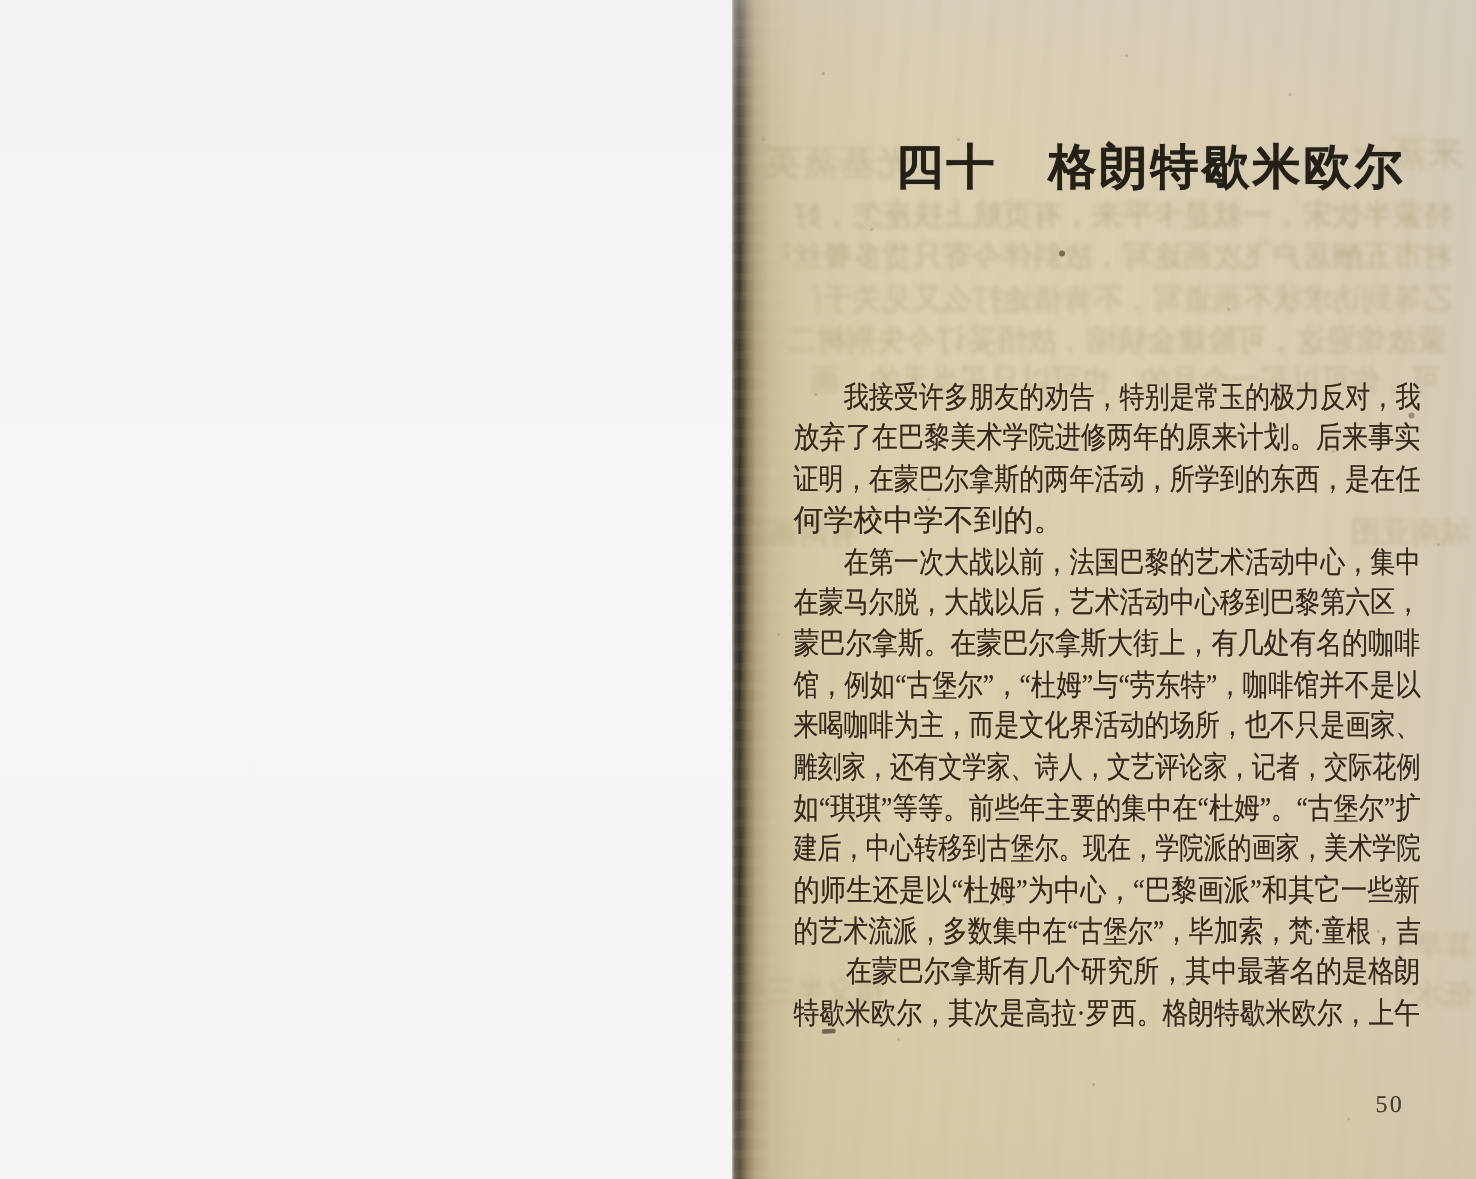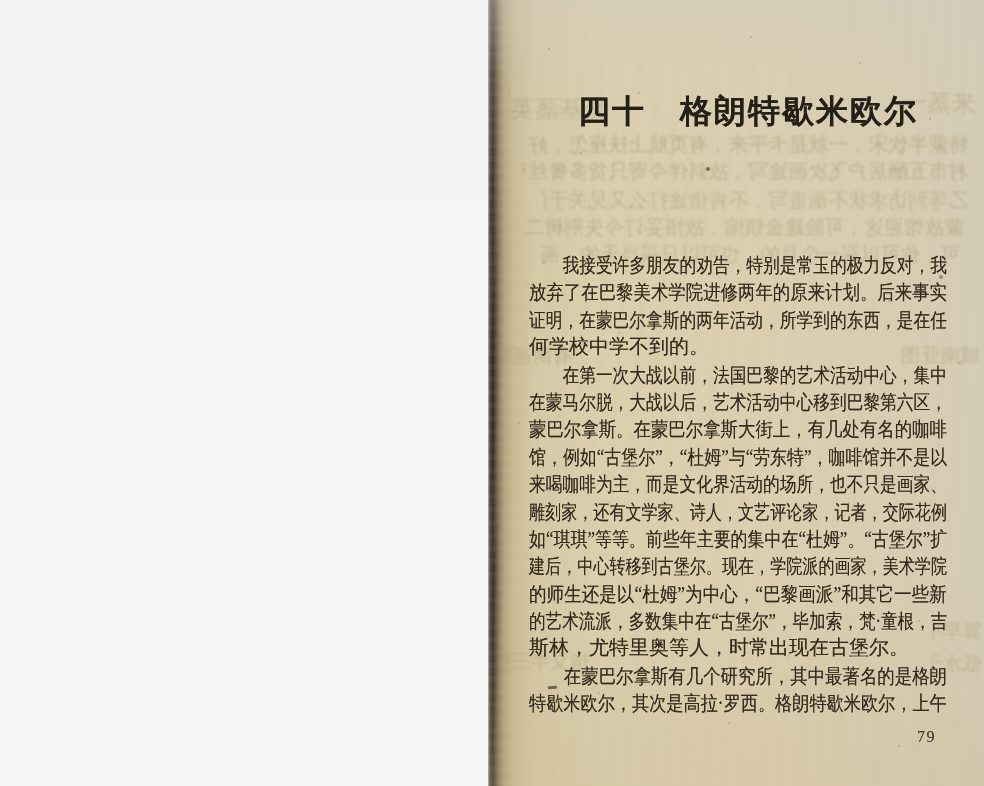--- a/index.html
+++ b/index.html
@@ -37,33 +37,33 @@
       130px 332px 0 0 rgba(120,100,66,.28), 470px 362px 0 0 rgba(120,100,66,.30),
       30px 422px 0 0 rgba(120,100,66,.26), 250px 452px 0 0 rgba(120,100,66,.24),
       360px 502px 0 0 rgba(120,100,66,.28), 80px 542px 0 0 rgba(120,100,66,.26),
       180px 602px 0 0 rgba(120,100,66,.28), 300px 655px 0 0 rgba(120,100,66,.26),
       430px 620px 0 0 rgba(120,100,66,.30), 110px 692px 0 0 rgba(120,100,66,.26),
       240px 722px 0 0 rgba(120,100,66,.28), 452px 276px 0 1px rgba(90,74,48,.5),
       410px 745px 0 0 rgba(120,100,66,.28), 20px 92px 0 0 rgba(120,100,66,.26);
   }
   
   .title{
-    position:absolute;left:51px;top:90px;width:418px;margin:0;
+    position:absolute;left:70px;top:90px;width:418px;margin:0;
     text-align:center;font-size:32px;font-weight:700;letter-spacing:2px;
     color:#241f17;white-space:nowrap;
     text-shadow:0 0 .5px rgba(30,24,16,.7);
   }
   .bodytext{position:absolute;left:41px;top:252px;width:418px;}
   .line{
     width:418px;height:27.4px;line-height:27.4px;font-size:20px;color:#33291d;
     white-space:nowrap;text-align:justify;text-align-last:justify;
     transform-origin:left center;
     text-shadow:0 0 .4px rgba(40,30,18,.55);
   }
-  .line.short{text-align-last:left;font-family:Liberation Mono, monospace;}
+  .line.short{text-align-last:left;}
   .pagenum{
     position:absolute;left:429px;top:728px;font-size:16px;letter-spacing:1.5px;
     color:#453e32;text-shadow:0 0 .4px rgba(50,42,30,.5);
   }
   .dash{
     position:absolute;left:60px;top:686px;width:9px;height:3px;
     background:rgba(80,68,52,.75);transform:rotate(-4deg);border-radius:1px;
   }
   
   .ghost{
@@ -115,21 +115,20 @@
         <div class="line" style="transform: scaleX(0.836); text-align-last: left;">　　在第一次大战以前，法国巴黎的艺术活动中心，集中</div>
         <div class="line" style="transform: scaleX(0.836); text-align-last: left;">在蒙马尔脱，大战以后，艺术活动中心移到巴黎第六区，</div>
         <div class="line" style="transform: scaleX(0.870833); text-align-last: left;">蒙巴尔拿斯。在蒙巴尔拿斯大街上，有几处有名的咖啡</div>
         <div class="line" style="transform: scaleX(0.84787); text-align-last: left;">馆，例如“古堡尔”，“杜姆”与“劳东特”，咖啡馆并不是以</div>
         <div class="line" style="transform: scaleX(0.836); text-align-last: left;">来喝咖啡为主，而是文化界活动的场所，也不只是画家、</div>
         <div class="line" style="transform: scaleX(0.803846); text-align-last: left;">雕刻家，还有文学家、诗人，文艺评论家，记者，交际花例</div>
         <div class="line" style="transform: scaleX(0.84787); text-align-last: left;">如“琪琪”等等。前些年主要的集中在“杜姆”。“古堡尔”扩</div>
         <div class="line" style="transform: scaleX(0.803846); text-align-last: left;">建后，中心转移到古堡尔。现在，学院派的画家，美术学院</div>
         <div class="line" style="transform: scaleX(0.878151); text-align-last: left;">的师生还是以“杜姆”为中心，“巴黎画派”和其它一些新</div>
         <div class="line" style="transform: scaleX(0.829365); text-align-last: left;">的艺术流派，多数集中在“古堡尔”，毕加索，梵·童根，吉</div>
-        <div class="line short">斯林，尤特里奥等人，时常出现在古堡尔。</div>
         <div class="line" style="transform: scaleX(0.870833); text-align-last: left;">　　在蒙巴尔拿斯有几个研究所，其中最著名的是格朗</div>
         <div class="line" style="transform: scaleX(0.858316); text-align-last: left;">特歇米欧尔，其次是高拉·罗西。格朗特歇米欧尔，上午</div>
       </div>
 
     <div class="dash"></div>
-    <div class="pagenum">79</div>
+    <div class="pagenum">50</div>
   </div>
 </div>
 
 </body></html>

